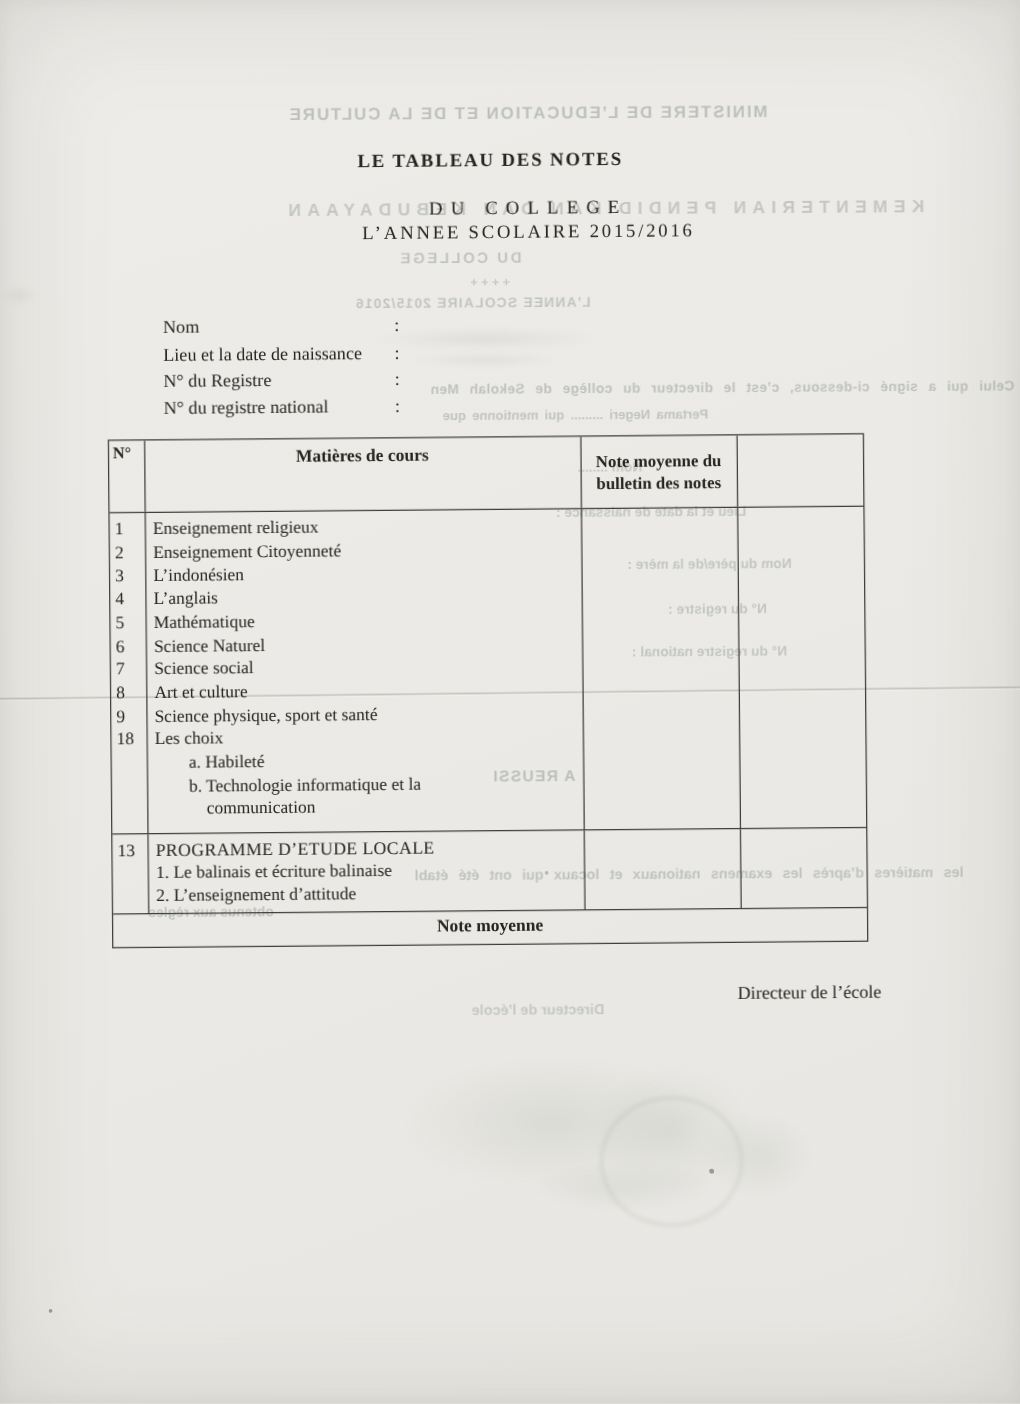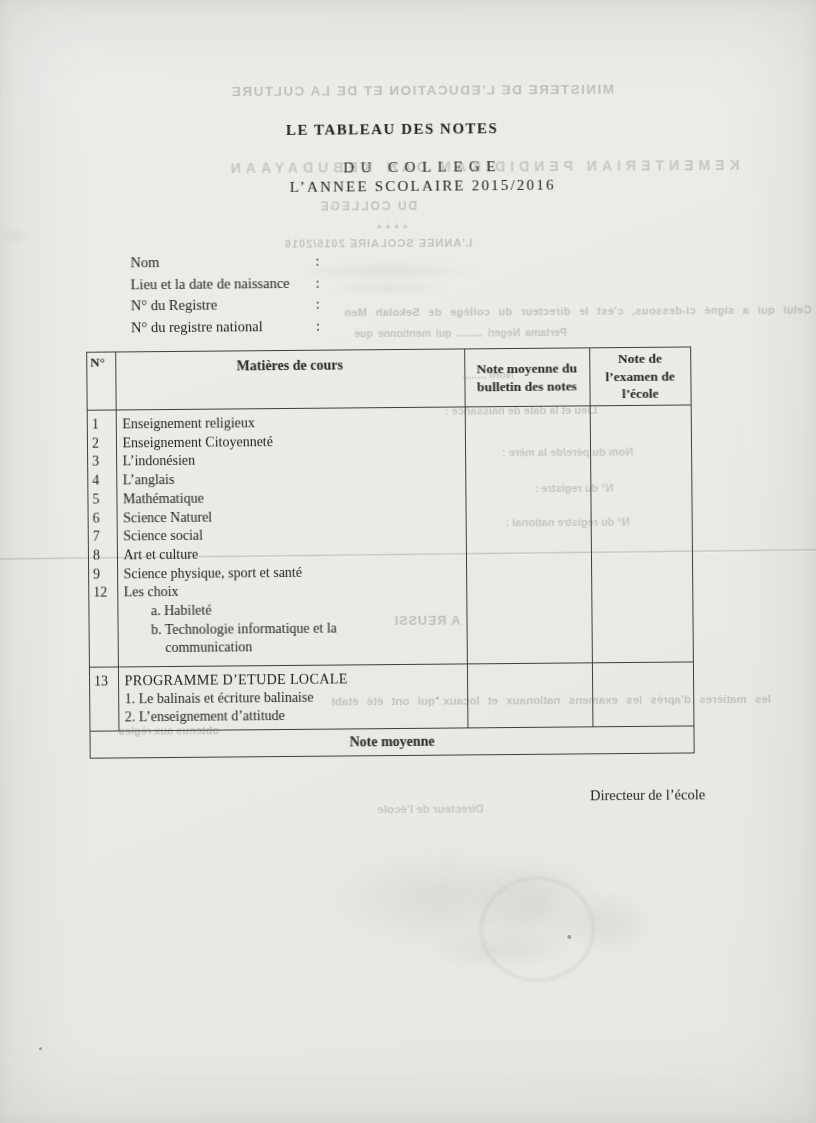--- a/index.html
+++ b/index.html
@@ -121,35 +121,34 @@
       <span>:</span>
     </div>
   </div>
 
   <div class="tbl">
 
     <div class="trow hrow">
       <div class="c c-no hdr">N°</div>
       <div class="c c-sub hdr">Matières de cours</div>
       <div class="c c-m1 hdr">Note moyenne du bulletin des notes</div>
-      <div class="c c-m2 hdr">Note de l’examen de l’école</div>
     </div>
 
     <div class="trow brow">
       <div class="c c-no numcol">
         <div>1</div>
         <div>2</div>
         <div>3</div>
         <div>4</div>
         <div>5</div>
         <div>6</div>
         <div>7</div>
         <div>8</div>
         <div>9</div>
-        <div>12</div>
+        <div>18</div>
       </div>
       <div class="c c-sub subcol">
         <div>Enseignement religieux</div>
         <div>Enseignement Citoyenneté</div>
         <div>L’indonésien</div>
         <div>L’anglais</div>
         <div>Mathématique</div>
         <div>Science Naturel</div>
         <div>Science social</div>
         <div>Art et culture</div>

